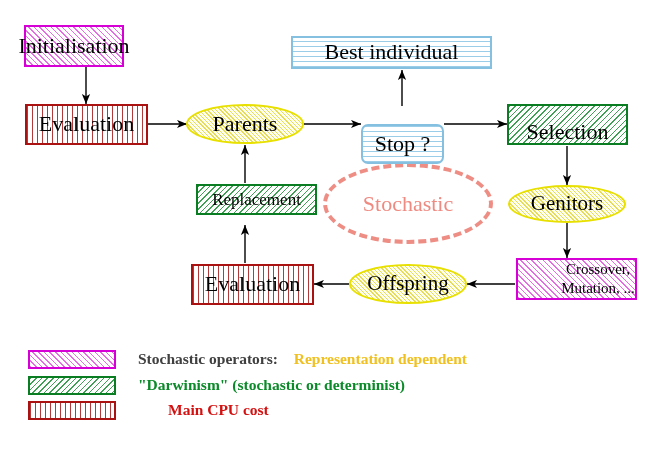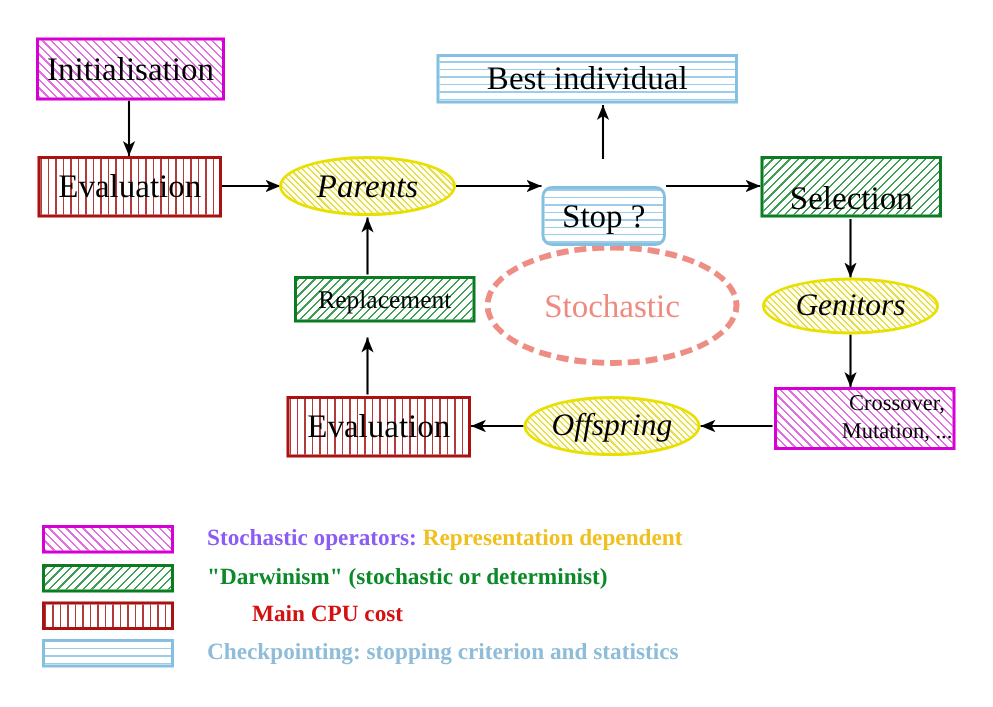--- a/index.html
+++ b/index.html
@@ -79,21 +79,20 @@
         #ffffff 1px, #ffffff 5px);
   }
   
   .fill-yellow {
     border: 2px solid #e8e000;
     background-color: #fffde0;
     background-image: repeating-linear-gradient(
         45deg,
         #e8dc55 0px, #e8dc55 1px,
         #fffff0 1px, #fffff0 3px);
-    font-style: italic;
   }
 
   .ellipse { border-radius: 50%; }
   .rounded { border-radius: 7px; }
 
   .dashed-ellipse {
     position: absolute;
     border-radius: 50%;
     border: 4px dashed #ee8d84;
     background: transparent;
@@ -204,21 +203,21 @@
       <line x1="515" y1="284" x2="467" y2="284"></line>
 
       <line x1="349" y1="284" x2="314" y2="284"></line>
 
       <line x1="245" y1="263" x2="245" y2="225"></line>
 
       <line x1="245" y1="183" x2="245" y2="145"></line>
     </g>
   </svg>
 
-  <div class="node fill-magenta t-22" style="left:24px; top:25px; width:126px; height:42px;">
+  <div class="node fill-magenta t-22" style="left:24px; top:25px; width:100px; height:42px;">
     <span class="node-label">Initialisation</span>
   </div>
 
   <div class="node fill-red t-22" style="left:25px; top:104px; width:123px; height:41px;">
     <span class="node-label">Evaluation</span>
   </div>
 
   <div class="node fill-yellow ellipse t-22" style="left:186px; top:104px; width:118px; height:40px;">
     <span class="node-label">Parents</span>
   </div>
@@ -258,35 +257,31 @@
 
   <div class="dashed-ellipse t-22" style="left:323px; top:163px; width:170px; height:81px;">
     <span class="node-label">Stochastic</span>
   </div>
 
   <div id="legend">
 
     <div class="legend-row" style="top:8px;">
       <span class="legend-swatch sw-magenta"></span>
       <span class="legend-text">
-        <span style="color:#8b5cf6;">Stochastic operators:</span>
-        <span style="color:#f0c020; ">Representation dependent</span>
+        <span style="color:#404040;">Stochastic operators:</span>
+        <span style="color:#f0c020; margin-left:12px;">Representation dependent</span>
       </span>
     </div>
 
     <div class="legend-row" style="top:34px;">
       <span class="legend-swatch sw-green"></span>
       <span class="legend-text" style="color:#0a8a28;">"Darwinism" (stochastic or determinist)</span>
     </div>
 
     <div class="legend-row" style="top:59px;gap:30px;">
       <span class="legend-swatch sw-red"></span>
       <span class="legend-text" style="color:#d41111;">Main CPU cost</span>
     </div>
 
-    <div class="legend-row" style="top:84px;">
-      <span class="legend-swatch sw-blue"></span>
-      <span class="legend-text" style="color:#8fbdd9;">Checkpointing: stopping criterion and statistics</span>
-    </div>
 
   </div>
 
 </div>
 
 </body></html>

